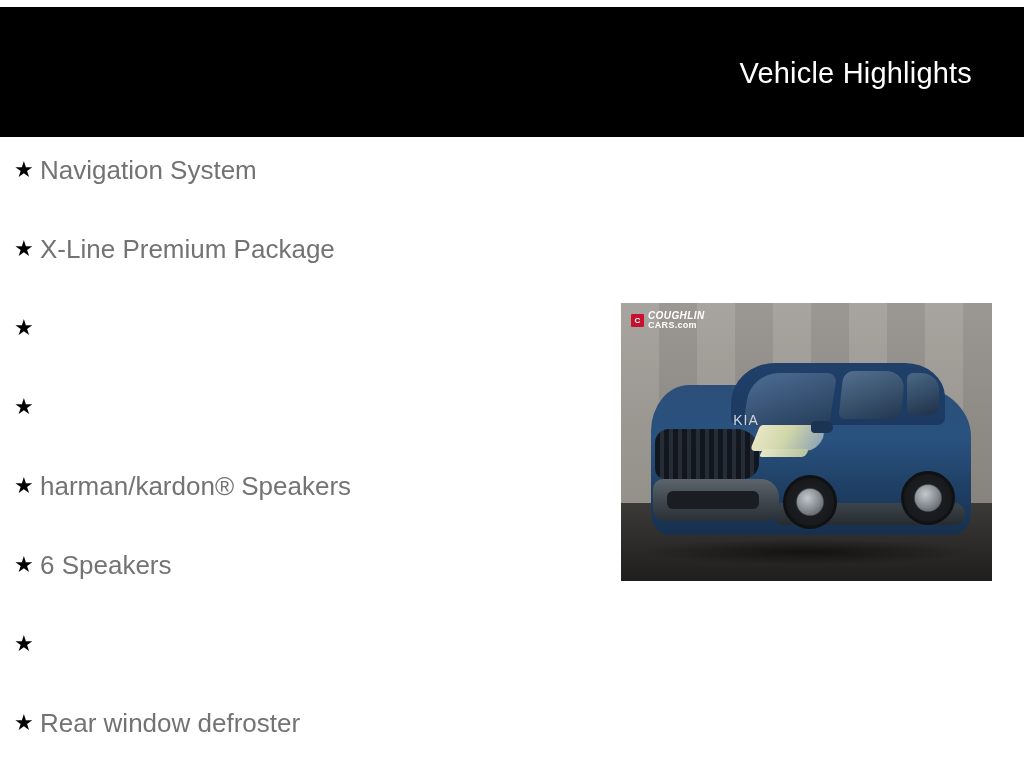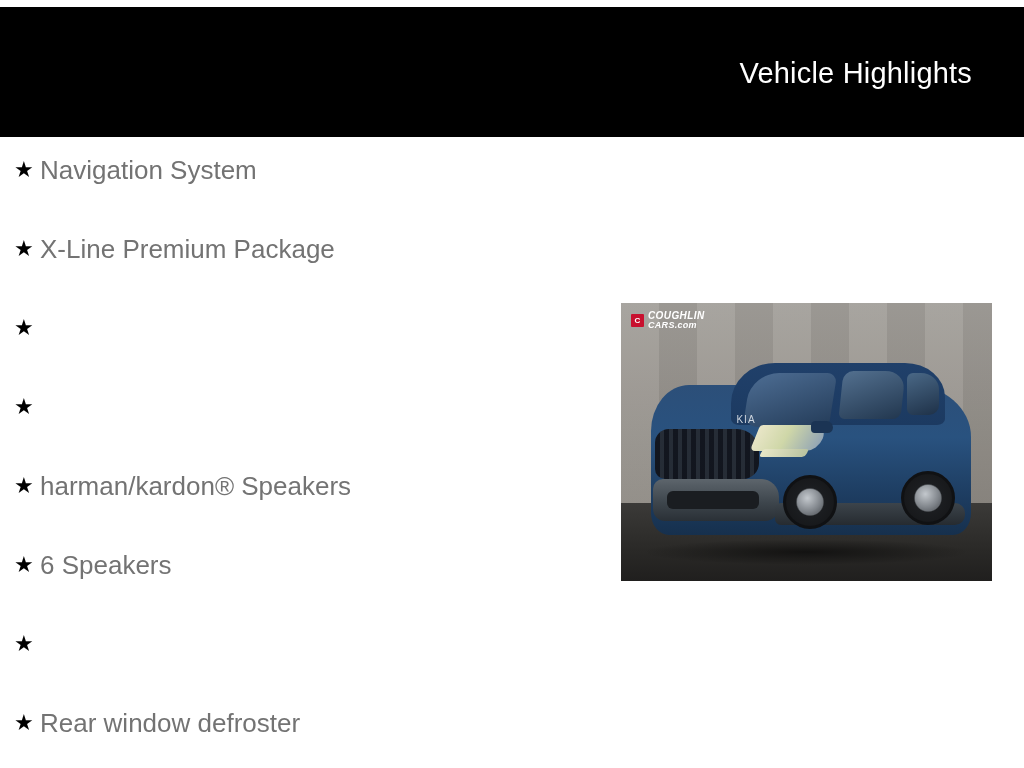--- a/index.html
+++ b/index.html
@@ -252,21 +252,21 @@
     border-radius: 5px 7px 6px 4px;
   }
   .car-logo {
     position: absolute;
     left: 96px;
     top: 64px;
     width: 30px;
     height: 10px;
     color: #cfd6df;
     font-family: "Liberation Sans", sans-serif;
-    font-size: 10px;
+    font-size: 14px;
     letter-spacing: 1px;
     text-align: center;
     line-height: 10px;
   }
   .dealer-logo {
     position: absolute;
     left: 10px;
     top: 8px;
     display: flex;
     align-items: center;
@@ -293,21 +293,20 @@
     font-size: 10px;
     font-weight: bold;
     letter-spacing: 0.4px;
     font-style: italic;
   }
   .dealer-sub {
     color: #ffffff;
     font-size: 9px;
     font-weight: bold;
     letter-spacing: 0.3px;
-    font-style: italic;
   }
 </style>
 </head>
 <body>
 
 <div class="page">
 
   <div class="header-bar">
     <div class="header-title">Vehicle Highlights</div>
   </div>

